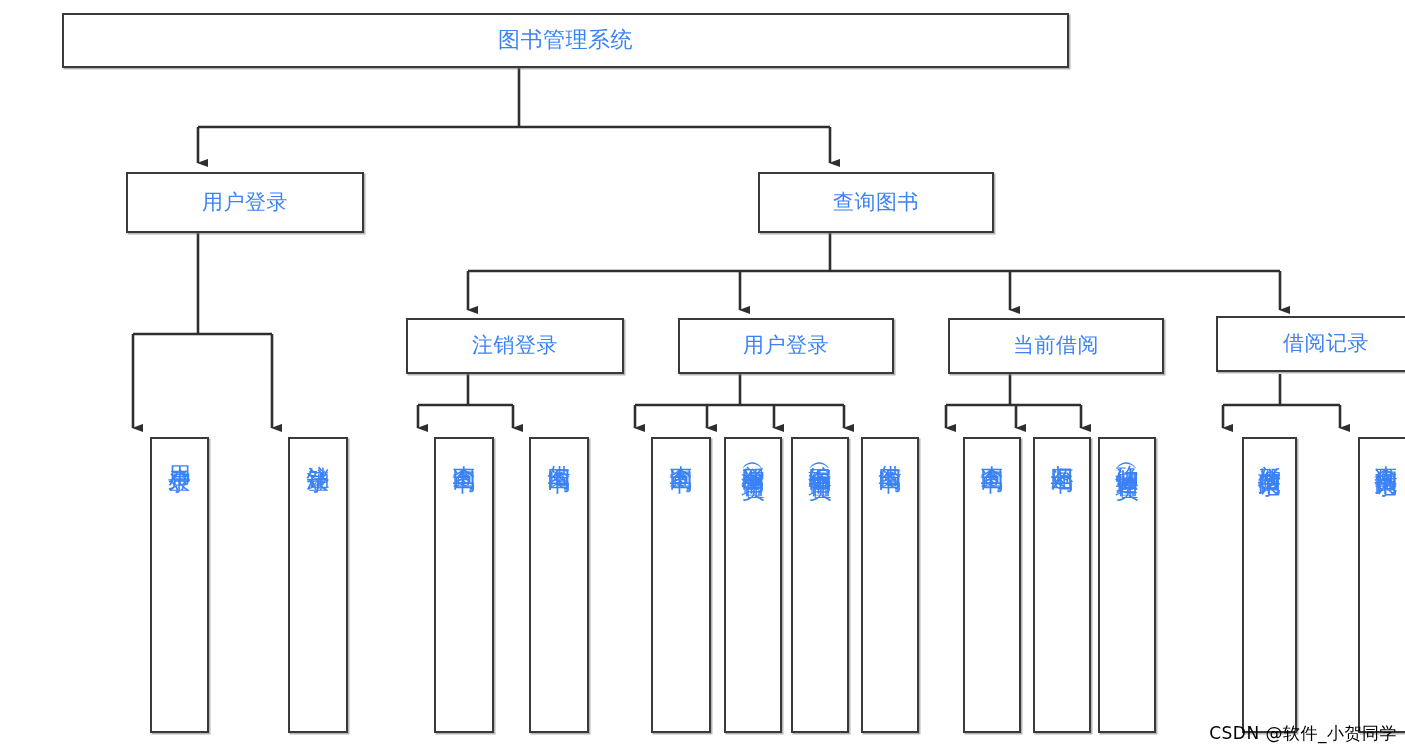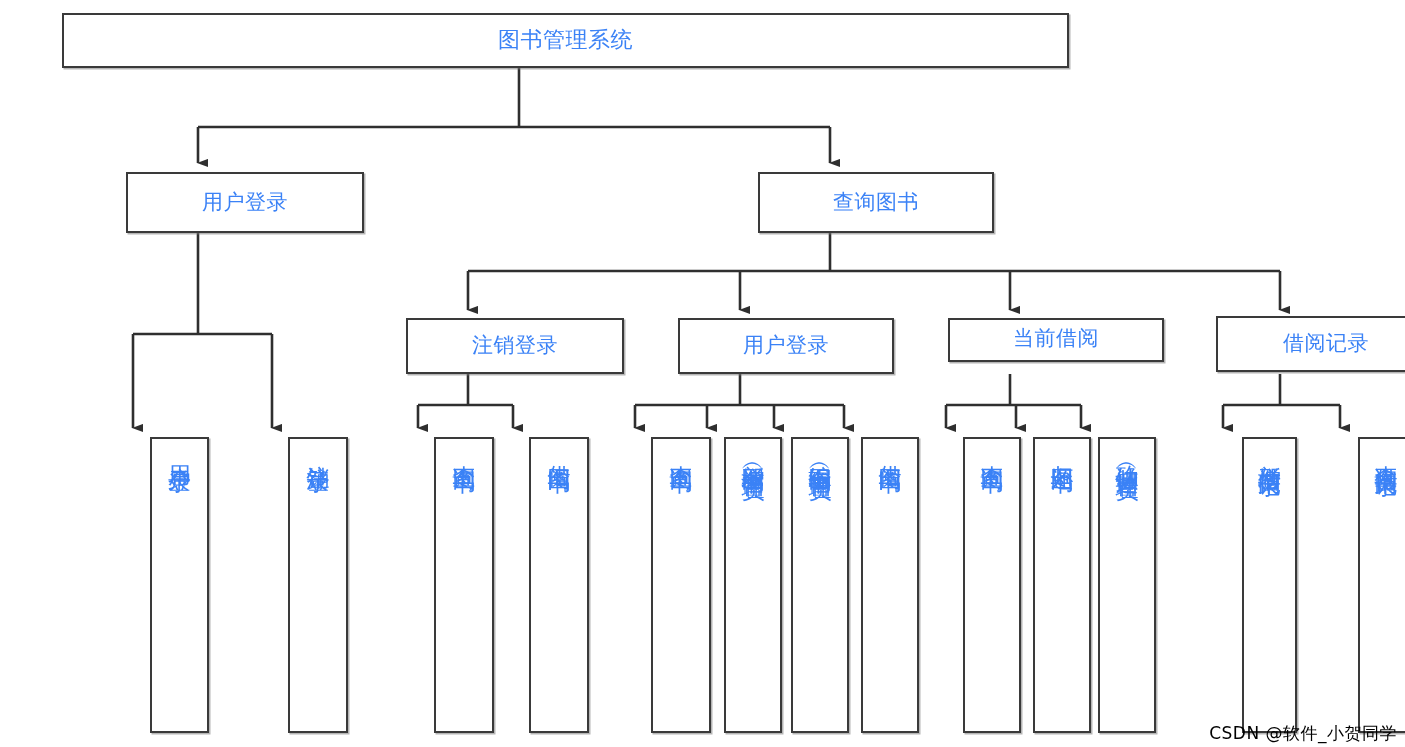--- a/index.html
+++ b/index.html
@@ -139,21 +139,21 @@
   <div class="node h" style="left:712px; top:172px; width:236px; height:61px;">
     <span class="label">查询图书</span>
   </div>
 
   <div class="node h" style="left:360px; top:318px; width:218px; height:56px;">
     <span class="label">注销登录</span>
   </div>
   <div class="node h" style="left:632px; top:318px; width:216px; height:56px;">
     <span class="label">用户登录</span>
   </div>
-  <div class="node h" style="left:902px; top:318px; width:216px; height:44px;font-family:Liberation Mono, monospace;">
+  <div class="node h" style="left:902px; top:318px; width:216px; height:56px;">
     <span class="label">当前借阅</span>
   </div>
   <div class="node h" style="left:1170px; top:316px; width:220px; height:56px;">
     <span class="label">借阅记录</span>
   </div>
 
   <div class="node v" style="left:104px; top:437px; width:59px; height:296px;">
     <span class="label">用户登录</span>
   </div>
   <div class="node v" style="left:242px; top:437px; width:60px; height:296px;">

